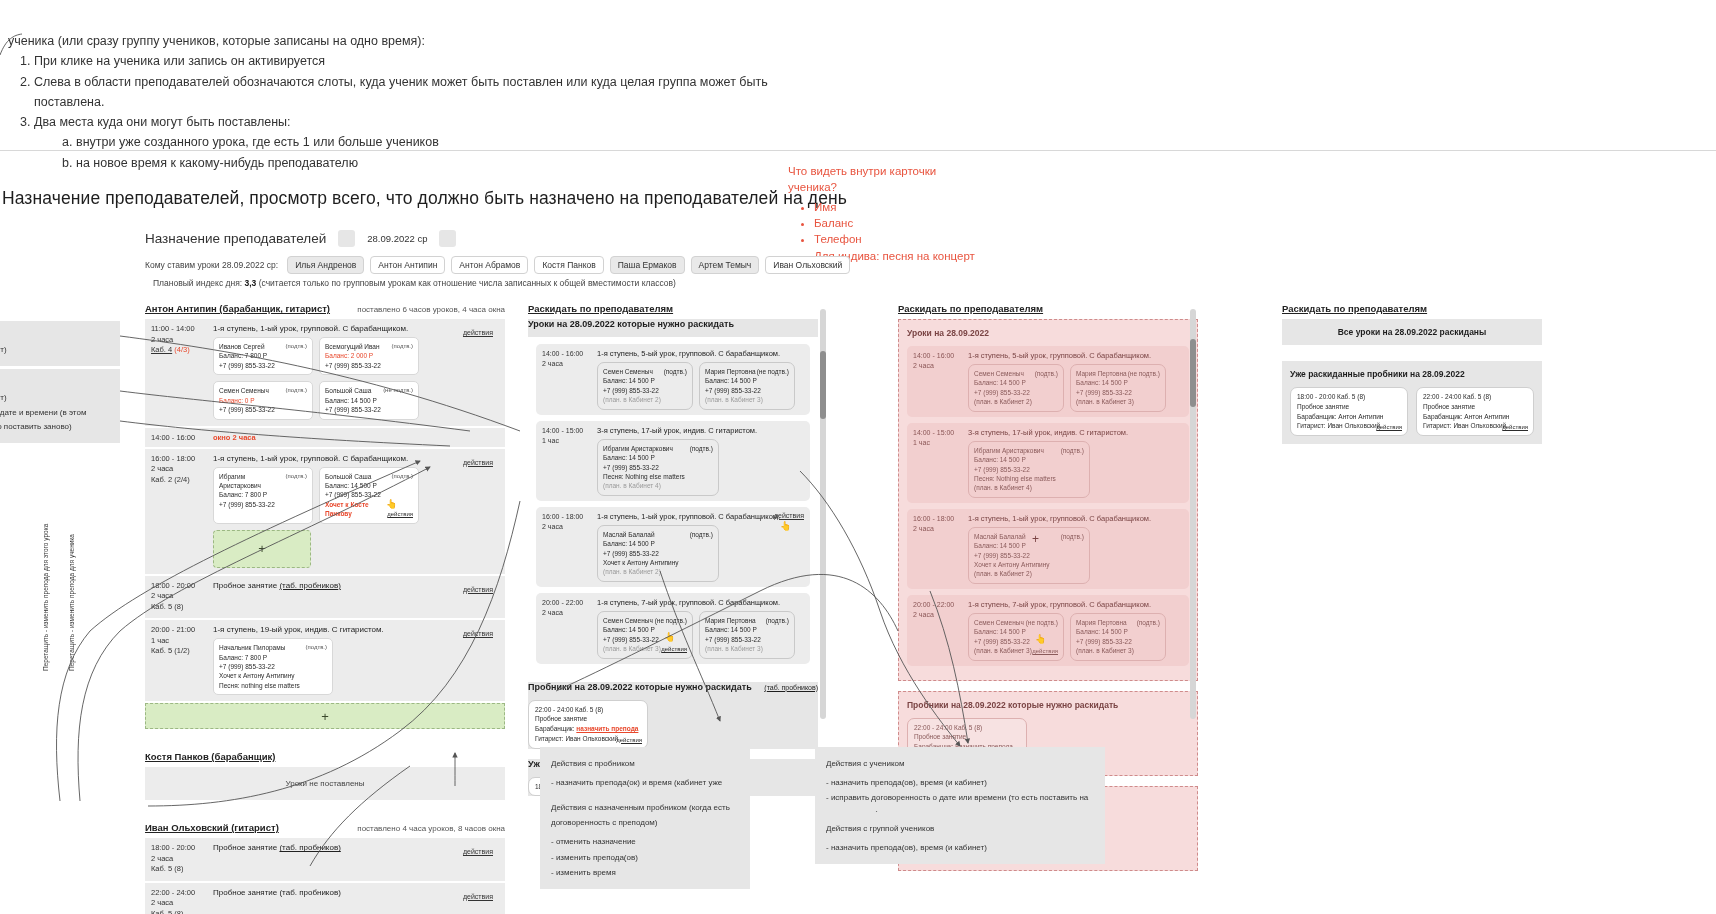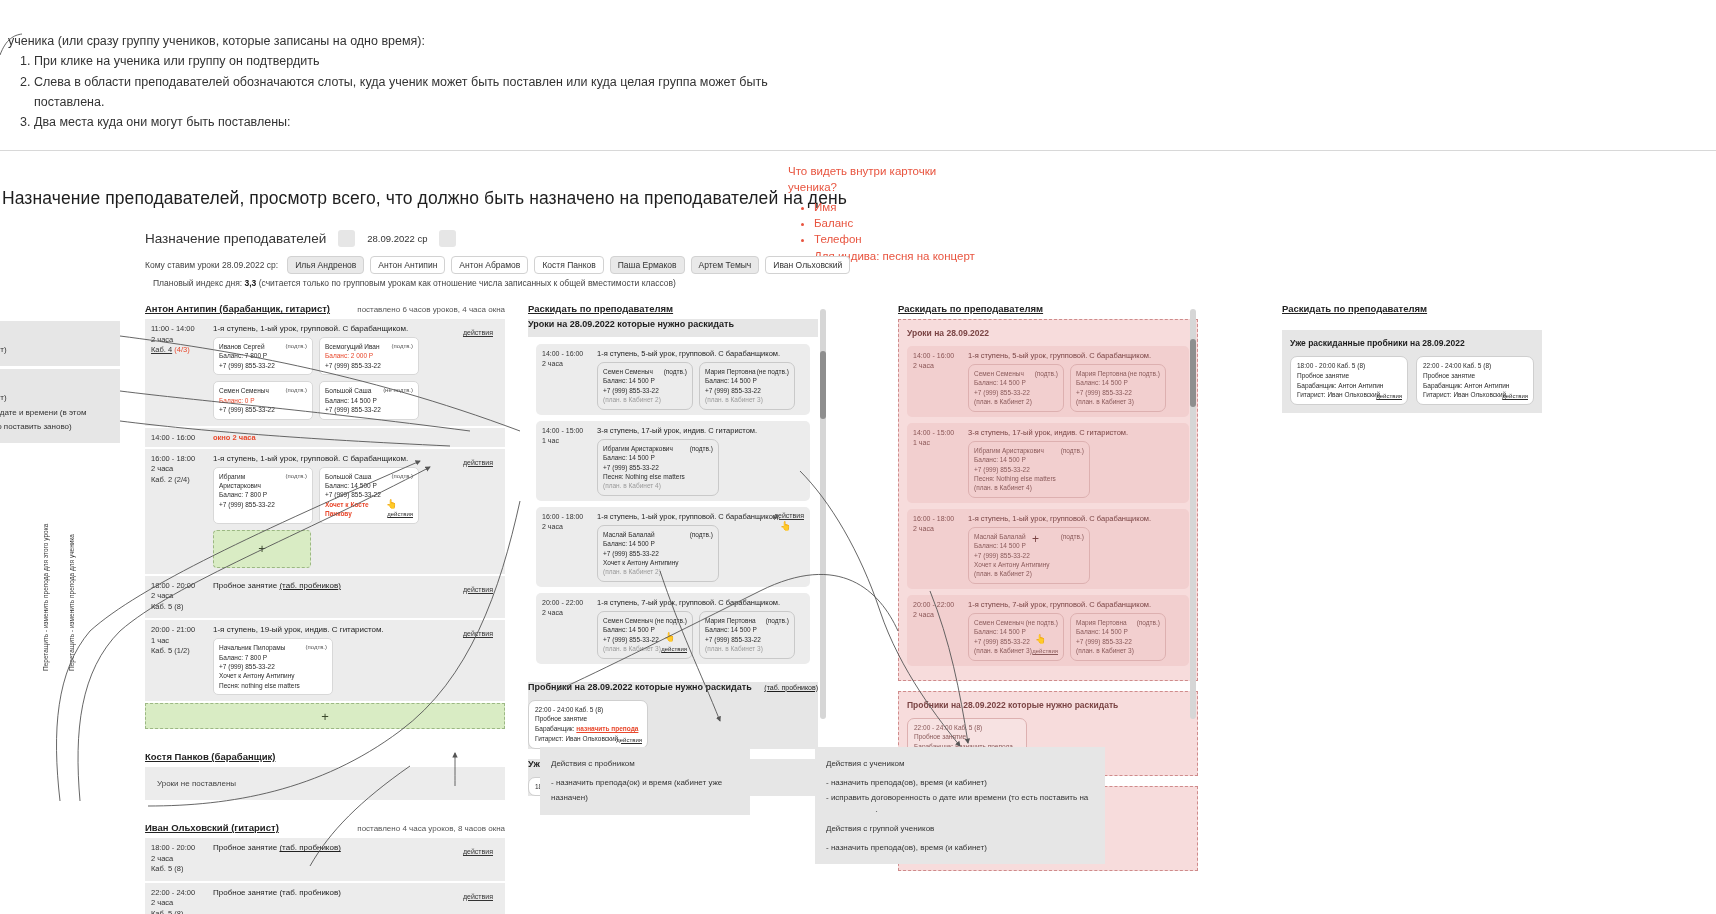--- a/index.html
+++ b/index.html
@@ -63,21 +63,21 @@
   .scard { background:#fff; border:1px solid #d8d8d8; border-radius:5px; padding:4px 5px; width:100px; font-size:6.5px; line-height:1.45; position:relative; }
   .scard .nm { display:flex; justify-content:space-between; gap:4px; }
   .scard .nm .pod { color:#555; font-size:6px; white-space:nowrap; }
   .red { color:#e8472b; font-weight:normal; }
   .redplain { color:#e8472b; }
   .gap { font-size:8px; color:#333; padding:5px 6px; border-bottom:2px solid #fff; display:flex; }
   .gap .tcol { width:62px; flex:0 0 62px; font-size:7.5px; }
   .gap .gtxt { color:#e8472b; font-weight:bold; font-size:7.5px; }
   .addslot { background:#d9ecc4; border:1px dashed #9cb883; height:26px; display:flex; align-items:center; justify-content:center; font-size:13px; color:#3b4a2d; }
   .addslot.inline { width:98px; height:38px; border-radius:4px; }
-  .emptysched { background:#ececec; text-align:left; font-size:8px; color:#444; padding:12px 12px; }
+  .emptysched { background:#ececec; text-align:center; font-size:8px; color:#444; padding:12px 4px; }
   .kab { text-decoration:underline; }
   .hand { font-size:9px; }
   .minilink { text-decoration:underline; }
 
   
   .colB { position:absolute; left:528px; top:272px; width:290px; }
   .panel { background:#e6e6e6; padding:0; margin-top:5px; }
   .panel h4 { margin:0 0 8px 0; font-size:9px; color:#1e1e1e; }
   .subpanel { background:#fff; padding:7px 8px 8px 8px; }
   .drow { background:#ececec; border-radius:5px; padding:5px 6px; margin-bottom:6px; display:flex; position:relative; }
@@ -126,24 +126,28 @@
   svg.arrows { position:absolute; left:0; top:0; width:1716px; height:914px; pointer-events:none; }
 </style>
 </head>
 <body>
 
 <div class="root">
 
   <div class="topnotes">
     <div class="l1">ученика (или сразу группу учеников, которые записаны на одно время):</div>
     <ol>
-      <li>При клике на ученика или группу он подтвердить</li>
+      <li>При клике на ученика или запись он активируется</li>
       <li>Слева в области преподавателей обозначаются слоты, куда ученик может быть поставлен или куда целая группа может быть поставлена.</li>
       <li>
         <span>Два места куда они могут быть поставлены:</span>
+        <ol>
+          <li>внутри уже созданного урока, где есть 1 или больше учеников</li>
+          <li>на новое время к какому-нибудь преподавателю</li>
+        </ol>
       </li>
     </ol>
   </div>
   <div class="hr"></div>
 
   <div class="page-title">Назначение преподавателей, просмотр всего, что должно быть назначено на преподавателей на день</div>
 
   <div class="redann">
     <div class="hdr">Что видеть внутри карточки ученика?</div>
     <ul>
@@ -638,20 +642,23 @@
         <span class="act">действия</span>
       </div>
     </div>
   </div>
   <div class="scrollbar2">
       <div class="thumb"></div>
     </div>
 
   <div class="colD">
     <div class="colhead">Раскидать по преподавателям</div>
+    <div class="dpanel">
+      <h4>Все уроки на 28.09.2022 раскиданы</h4>
+    </div>
     <div class="dpanel2">
       <h4>Уже раскиданные пробники на 28.09.2022</h4>
       <div class="drowcards">
         <div class="probcard">
           <div>18:00 - 20:00   Каб. 5 (8)</div>
           <div>Пробное занятие</div>
           <div>Барабанщик: Антон Антипин</div>
           <div>Гитарист: Иван Ольховский</div>
           <span class="act">действия</span>
         </div>
@@ -674,20 +681,26 @@
     <div>Действия с учеником</div>
     <div>- изменить препода (и кабинет)</div>
     <div>- изменить договоренность о дате и времени (в этом случае запись слетает, можно поставить заново)</div>
   </div>
 
   <div class="legend" style="left:540px; top:716px; width:210px;">
     <div class="t">Действия с пробником</div>
     <div>- назначить препода(ок) и время (кабинет уже назначен)</div>
   </div>
 
+  <div class="legend" style="left:540px; top:760px; width:210px;">
+    <div class="t">Действия с назначенным пробником (когда есть договоренность с преподом)</div>
+    <div>- отменить назначение</div>
+    <div>- изменить препода(ов)</div>
+    <div>- изменить время</div>
+  </div>
 
   <div class="legend" style="left:815px; top:716px; width:290px;">
     <div class="t">Действия с учеником</div>
     <div>- назначить препода(ов), время (и кабинет)</div>
     <div>- исправить договоренность о дате или времени (то есть поставить на другое время)</div>
     <div>- подтвердить договоренность</div>
   </div>
 
   <div class="legend" style="left:815px; top:781px; width:290px;">
     <div class="t">Действия с группой учеников</div>

